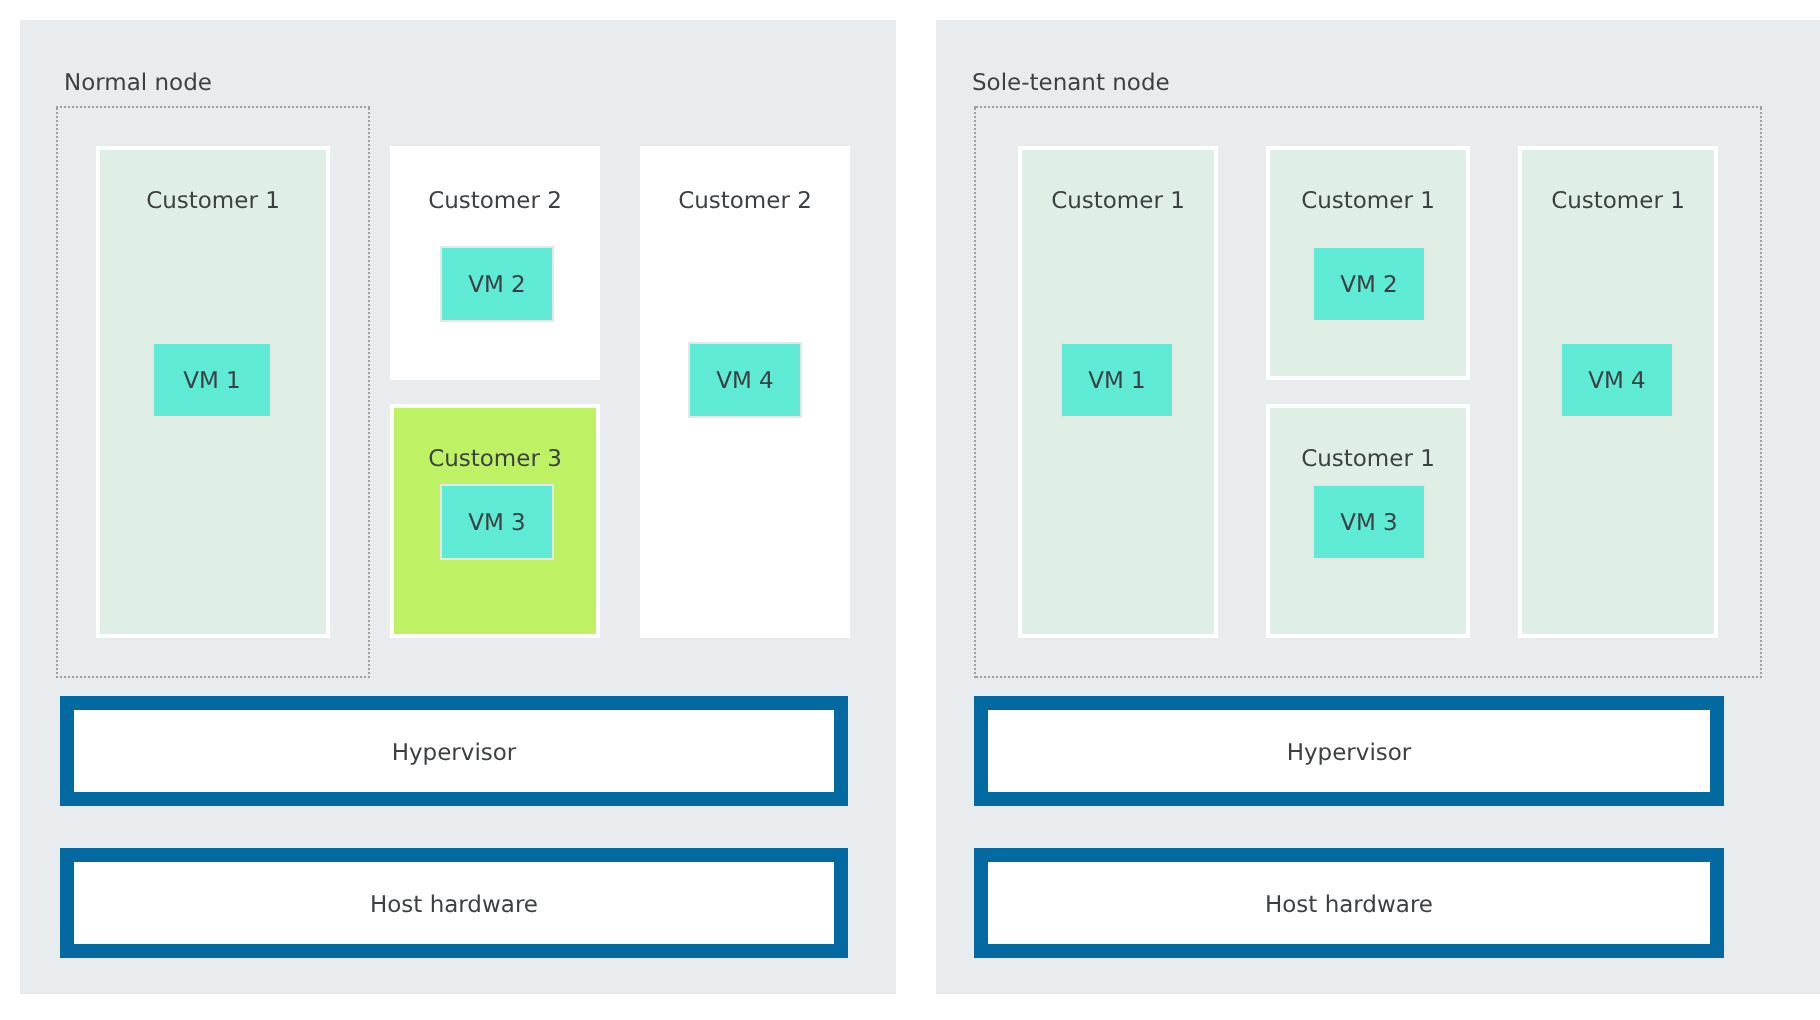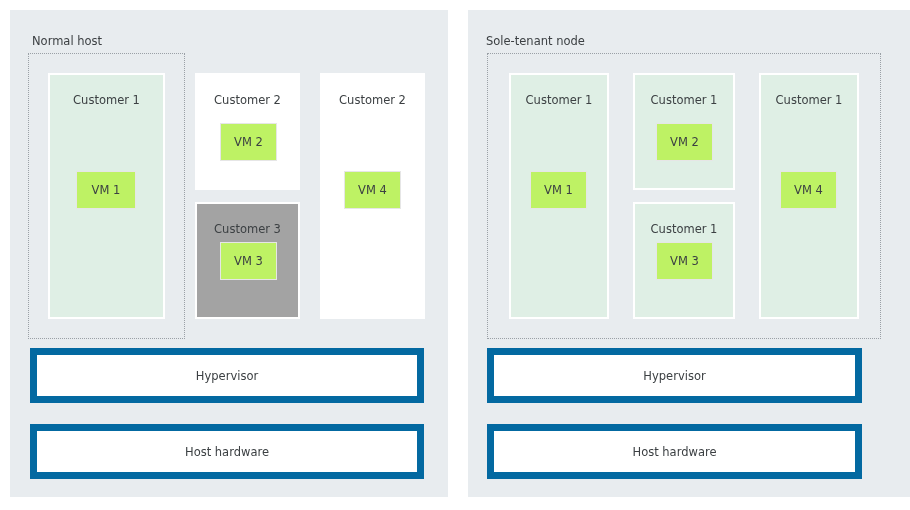--- a/index.html
+++ b/index.html
@@ -59,26 +59,26 @@
     right: 0;
     top: 18px;
     text-align: center;
     font-size: 11.5px;
     line-height: 14px;
     color: #3c4043;
     white-space: nowrap;
   }
   .green  { background: #dfefe5; }
   .yellow { background: #ffffff; }
-  .purple { background: #a3a3a3; }
+  .purple { background: #bef264; }
 
   .vm-box {
     position: absolute;
     box-sizing: border-box;
-    background: #bef264;
+    background: #5eead4;
     border: 1px solid #e6e6e6;
     display: flex;
     align-items: center;
     justify-content: center;
     font-size: 11.5px;
     line-height: 14px;
     color: #3c4043;
     white-space: nowrap;
   }
 
@@ -96,21 +96,21 @@
     white-space: nowrap;
   }
 </style>
 </head>
 <body>
 
 <div id="diagram">
 
   <div class="panel" id="panel-left">
 
-    <div class="panel-title">Normal host</div>
+    <div class="panel-title">Normal node</div>
 
     <div class="tenant-boundary" id="boundary-left"></div>
 
     <div class="customer-box green" style="left:38px; top:63px; width:117px; height:246px;">
       <div class="customer-label">Customer 1</div>
     </div>
     <div class="vm-box" style="left:66px; top:161px; width:60px; height:38px;">VM 1</div>
 
     <div class="customer-box yellow" style="left:185px; top:63px; width:105px; height:117px;">
       <div class="customer-label">Customer 2</div>

